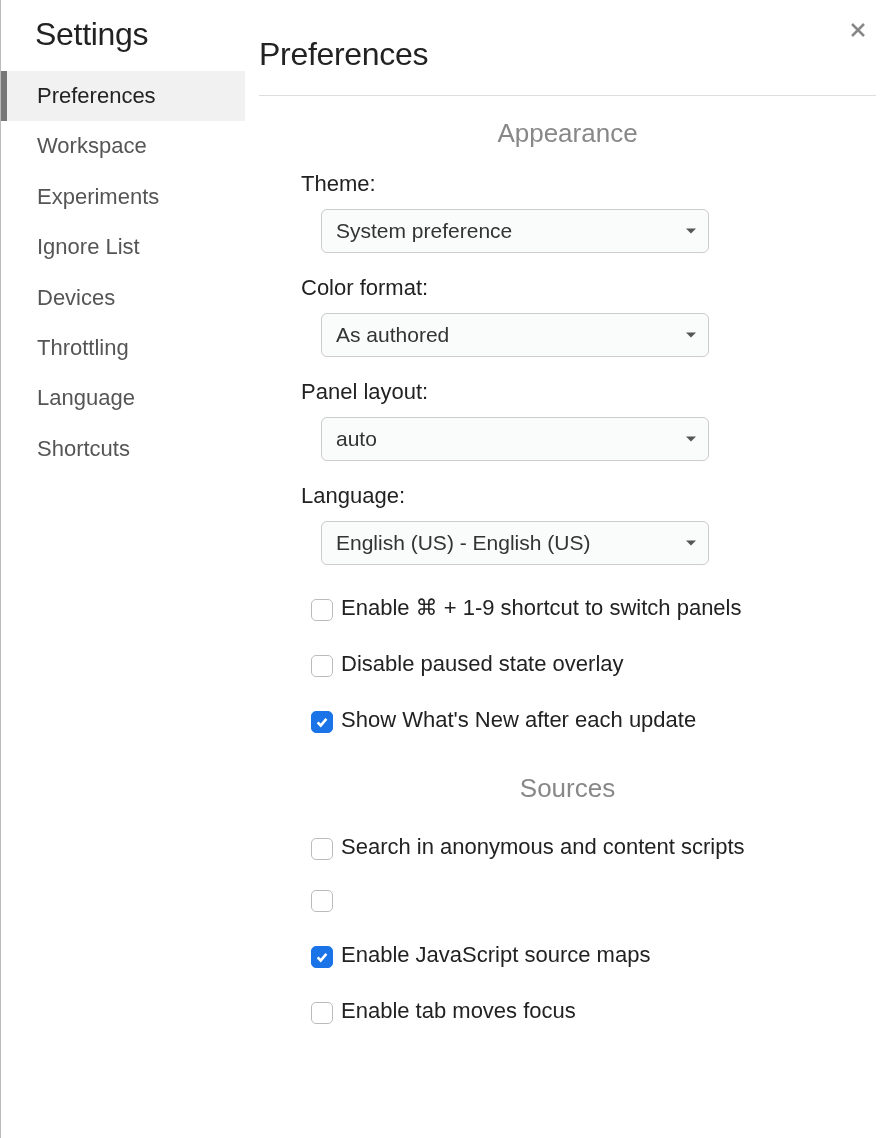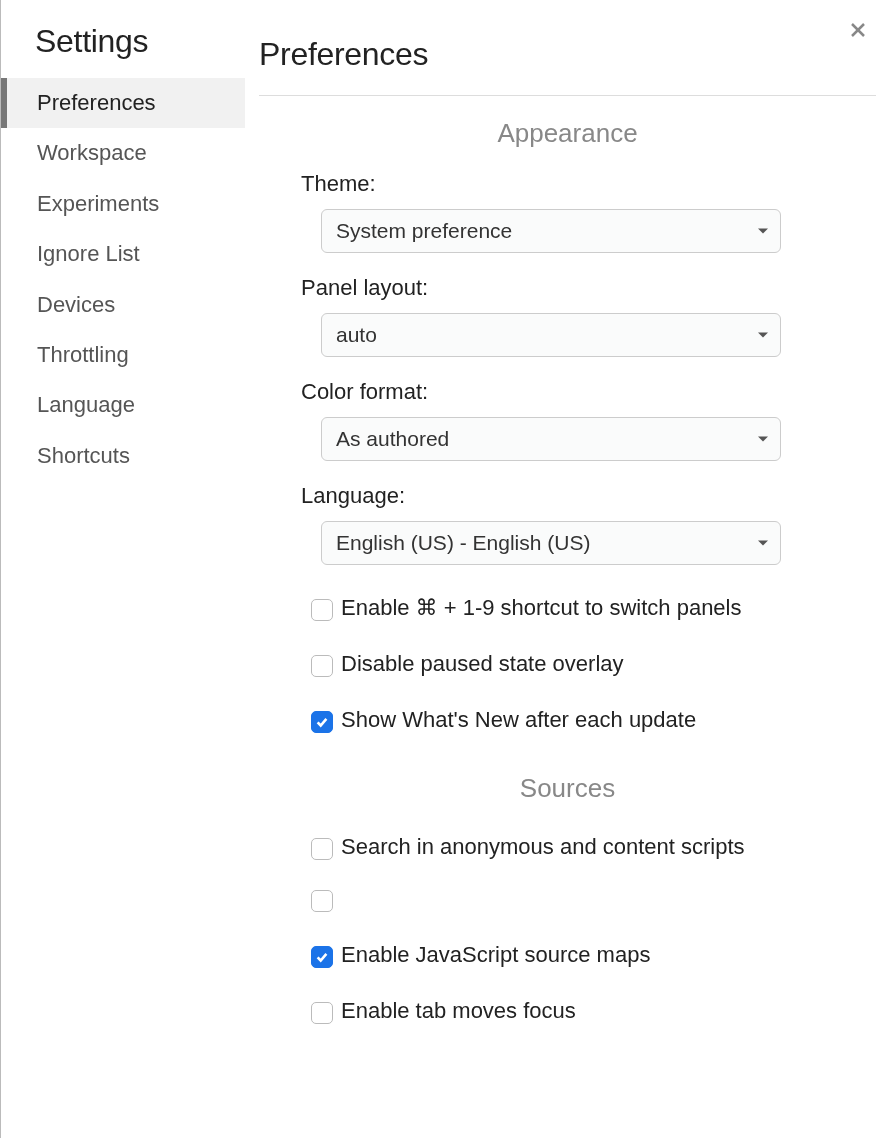--- a/index.html
+++ b/index.html
@@ -22,21 +22,21 @@
       cursor: pointer;
       color: #888;
       display: flex;
       align-items: center;
       justify-content: center;
     }
     .close-btn svg { width: 16px; height: 16px; stroke: #888; stroke-width: 2.5; }
     .layout { display: flex; height: 100%; }
     .sidebar {
       width: 244px;
-      padding-top: 23px;
+      padding-top: 16px;
       flex-shrink: 0;
     }
     .sidebar-title {
       font-size: 32px;
       font-weight: 400;
       padding-left: 34px;
       padding-bottom: 18px;
       color: #222;
       letter-spacing: -0.3px;
     }
@@ -88,21 +88,21 @@
       margin-top: 22px;
     }
     .field-label {
       font-size: 22px;
       color: #222;
       margin-bottom: 12px;
     }
     .select-wrap {
       margin-left: 20px;
       position: relative;
-      width: 460px;
+      width: 388px;
     }
     .select {
       width: 100%;
       height: 44px;
       border: 1px solid #ccc;
       border-radius: 6px;
       background: #fafbfb;
       padding: 0 34px 0 14px;
       font-size: 21px;
       color: #333;
@@ -185,34 +185,34 @@
       <div class="field-label">Theme:</div>
       <div class="select-wrap">
         <div class="select">
           <span>System preference</span>
           <span class="select-caret"></span>
         </div>
       </div>
     </div>
 
     <div class="field-block">
+      <div class="field-label">Color format:</div>
+      <div class="select-wrap">
+        <div class="select">
+          <span>As authored</span>
+          <span class="select-caret"></span>
+        </div>
+      </div>
+    </div>
+
+    <div class="field-block">
       <div class="field-label">Panel layout:</div>
       <div class="select-wrap">
         <div class="select">
           <span>auto</span>
-          <span class="select-caret"></span>
-        </div>
-      </div>
-    </div>
-
-    <div class="field-block">
-      <div class="field-label">Color format:</div>
-      <div class="select-wrap">
-        <div class="select">
-          <span>As authored</span>
           <span class="select-caret"></span>
         </div>
       </div>
     </div>
 
     <div class="field-block">
       <div class="field-label">Language:</div>
       <div class="select-wrap">
         <div class="select">
           <span>English (US) - English (US)</span>

